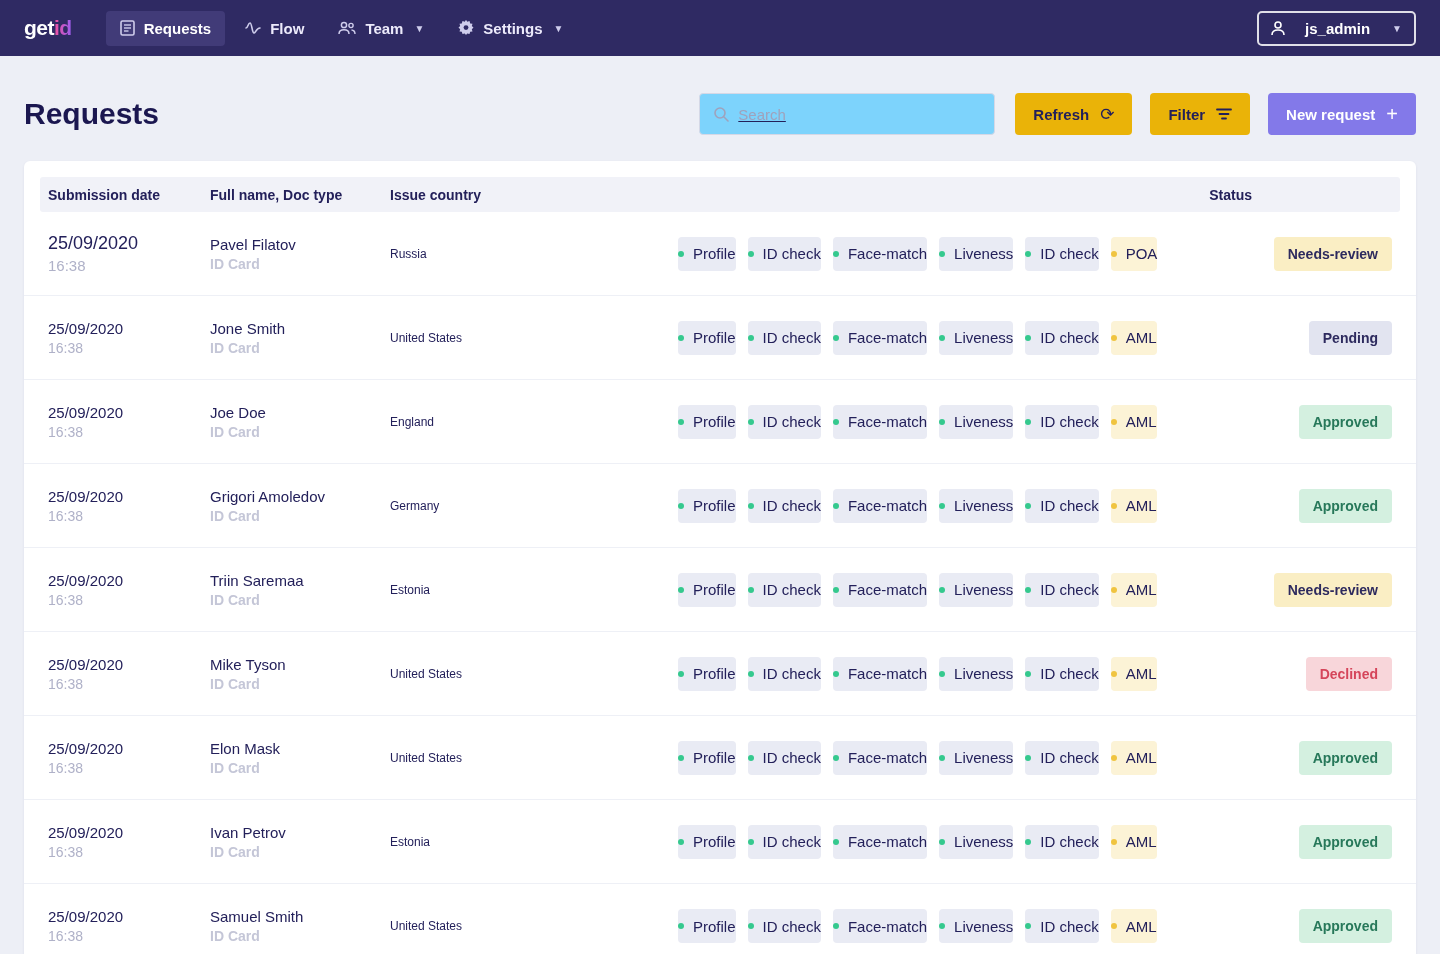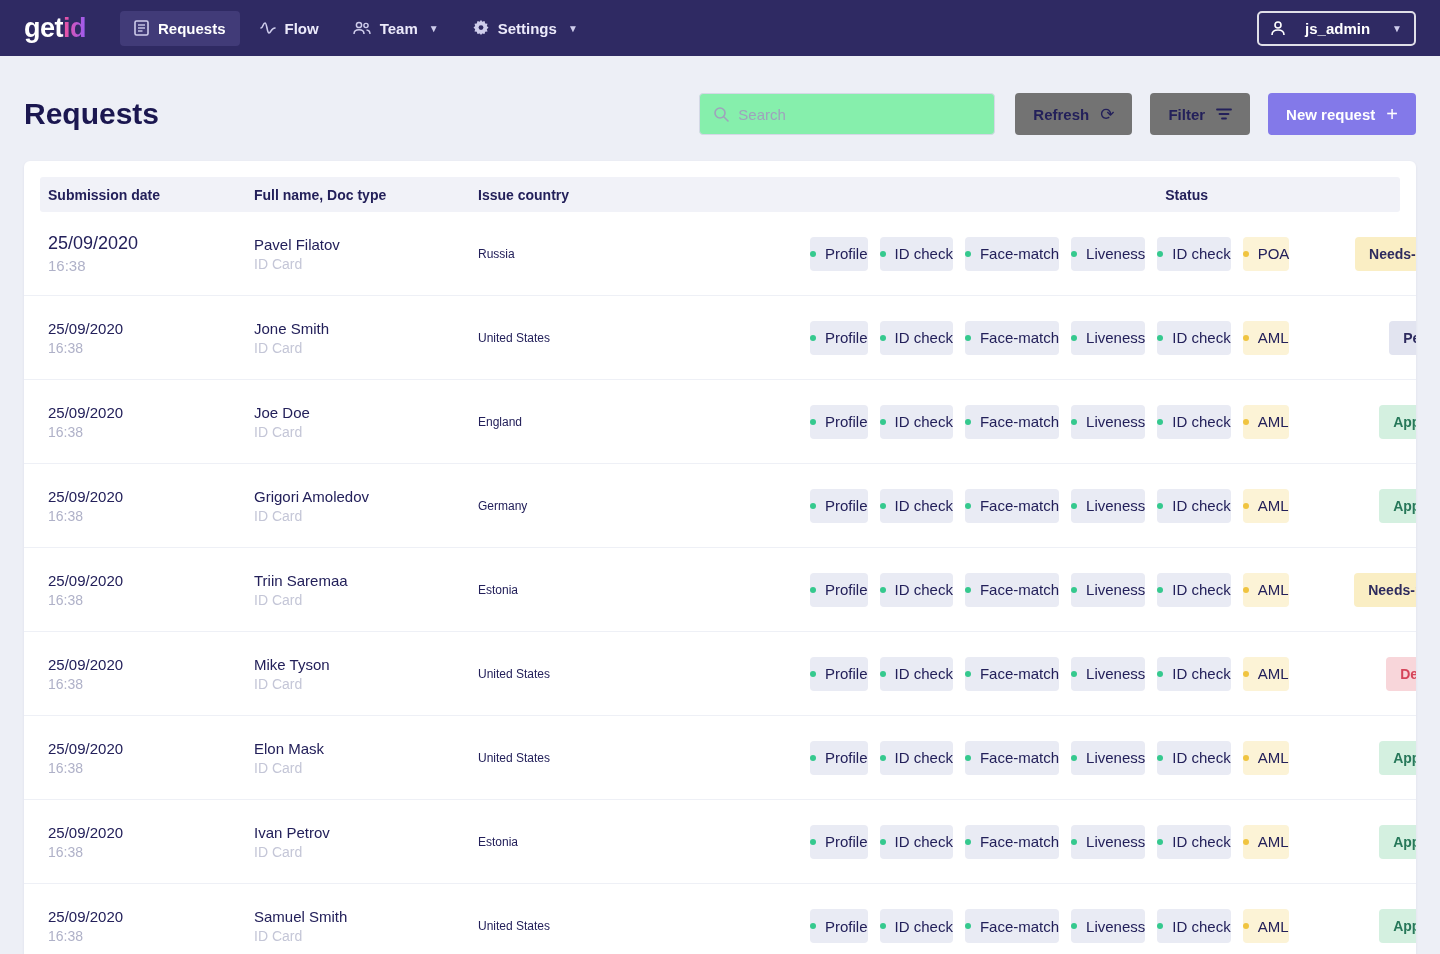--- a/index.html
+++ b/index.html
@@ -9,21 +9,21 @@
     background:#edeff6;
     color:#23205a;
     overflow:hidden;
   }
   
   .navbar {
     height:56px; background:#2f2a63;
     display:flex; align-items:center;
     padding:0 24px; gap:6px;
   }
-  .logo { font-size:27px; font-weight:800; color:#fff; letter-spacing:-0.5px; margin-right:28px; }
+  .logo { font-size:21px; font-weight:800; color:#fff; letter-spacing:-0.5px; margin-right:28px; }
   .logo .id {
     background:linear-gradient(90deg,#f0519e,#9a5df2);
     -webkit-background-clip:text; background-clip:text; color:transparent;
   }
   .nav-item {
     display:flex; align-items:center; gap:9px;
     color:#eceafb; font-size:15px; font-weight:600;
     padding:9px 14px; border-radius:4px; cursor:pointer;
   }
   .nav-item.active { background:#413b78; color:#ffffff; }
@@ -37,67 +37,66 @@
   }
   
   .page-header {
     display:flex; align-items:center;
     padding:0 24px; margin-top:37px; margin-bottom:26px;
   }
   .page-title { font-size:30px; font-weight:800; color:#1b1750; }
   .search-box {
     margin-left:auto;
     width:296px; height:42px;
-    background:#86efac; border:1px solid #d5d8e6; border-radius:4px;
-    display:flex; align-items:center; padding:0 13px; gap:9px;
+    background:#7dd3fc; border:1px solid #d5d8e6; border-radius:4px;
+    display:flex; align-items:center; padding:0 13px; gap:9px;text-decoration:underline;
   }
   .search-box input {
     border:none; outline:none; flex:1; font-size:15px;
     font-family:"Liberation Sans", sans-serif; color:#23205a; background:transparent;
   }
   .search-box input::placeholder { color:#9fa2bc; }
   .btn {
     height:42px; border:none; border-radius:4px;
     display:flex; align-items:center; gap:11px;
     padding:0 18px; font-size:15px; font-weight:700;
     font-family:"Liberation Sans", sans-serif; cursor:pointer;
   }
-  .btn-light { background:#737373; color:#23205a; }
+  .btn-light { background:#eab308; color:#23205a; }
   .btn-primary { background:#8379e9; color:#fff;text-align:center; }
   .ml20 { margin-left:20px; } .ml18 { margin-left:18px; }
   .plus { font-size:20px; font-weight:400; line-height:1; }
   .refresh-glyph { font-size:17px; font-weight:400; }
   
   .card {
     margin:0 24px; background:#fff; border-radius:6px;
     box-shadow:0 1px 3px rgba(27,23,80,0.07);
     overflow:hidden;
   }
   .grid-cols {
     display:grid;
     grid-template-columns:162px 180px 288px 1fr 140px;
     align-items:center;
     padding:0 24px;
-    gap:44px;
   }
   .thead {
     height:35px; background:#f1f2f8;
     font-size:14px; font-weight:700; color:#23205a;
     margin:16px 16px 0; border-radius:3px;
     padding:0 8px 0 8px;
   }
   .thead .th-status { text-align:right; }
   .trow { height:84px; border-bottom:1px solid #eef0f6; cursor:pointer; }
   .trow:last-child { border-bottom:none; }
   .date-main { font-size:15px; color:#23205a; }
   .date-time { font-size:14px; color:#afb1c8; margin-top:3px; }
   .emphasis .date-main { font-size:18px; }
   .emphasis .date-time { font-size:15px; }
   .name-main { font-size:15px; color:#23205a; }
-  .doc { font-size:14px; color:#c4c6d7; margin-top:3px; }
+  .doc { font-size:14px; color:#c4c6d7; margin-top:3px;font-weight:bold; }
   .country { font-size:12px; color:#23205a; }
   .services { display:flex; gap:12px; align-items:center; }
   .badge {
     display:inline-flex; align-items:center;
     height:34px; padding:0 0;
     background:#e9ebf4; border-radius:4px;
     font-size:15px; color:#23205a; white-space:nowrap;
   }
   .badge .dot { width:6px; height:6px; border-radius:50%; background:#35c98e; margin-right:9px; }
   .badge.warn { background:#fcf3d6; }

